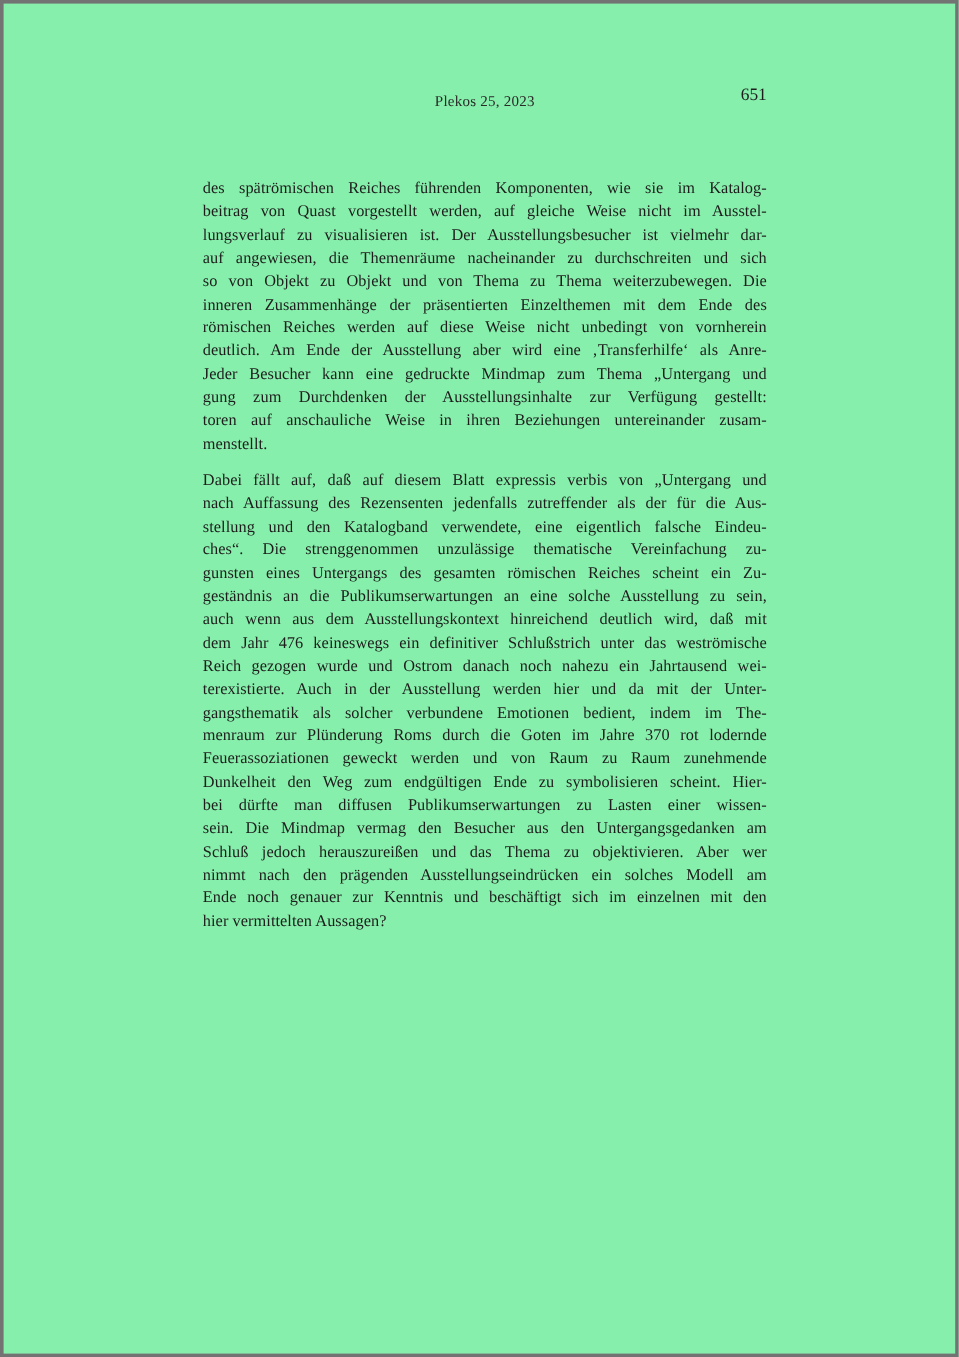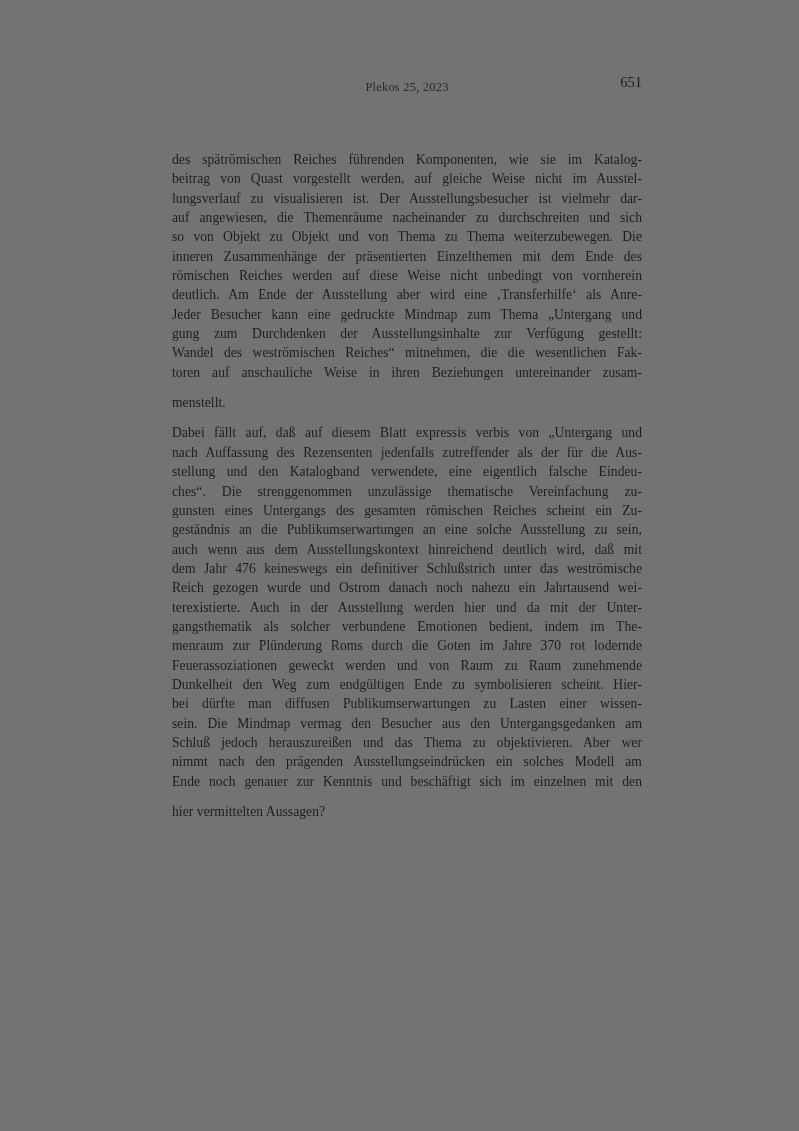--- a/index.html
+++ b/index.html
@@ -4,23 +4,23 @@
 <style>
   html, body {
     margin: 0;
     padding: 0;
     background: #ffffff;
   }
   .page {
     position: relative;
     width: 799px;
     height: 1131px;
-    background: #737373;
+    background: #86efac;
     box-sizing: border-box;
-    border: 6px solid #737373;
+    border: 3px solid #737373;
     font-family: "Liberation Serif", "DejaVu Serif", serif;
     color: #1d1d1b;
     overflow: hidden;
   }
   .header {
     position: absolute;
     left: 166px;
     top: 70px;
     width: 470px;
     height: 22px;
@@ -53,21 +53,20 @@
   }
   .line {
     font-size: 13.6px;
     line-height: 19.35px;
     text-align: justify;
     text-align-last: justify;
     letter-spacing: 0.05px;
   }
   .line.last {
     text-align-last: left;
-    margin-top: 11px;
   }
 </style>
 </head>
 <body>
 
 <div class="page">
   <div class="header">
     <span class="running-title">Plekos 25, 2023</span>
     <span class="page-number">651</span>
   </div>
@@ -76,21 +75,20 @@
         <div class="line">des spätrömischen Reiches führenden Komponenten, wie sie im Katalog-</div>
         <div class="line">beitrag von Quast vorgestellt werden, auf gleiche Weise nicht im Ausstel-</div>
         <div class="line">lungsverlauf zu visualisieren ist. Der Ausstellungsbesucher ist vielmehr dar-</div>
         <div class="line">auf angewiesen, die Themenräume nacheinander zu durchschreiten und sich</div>
         <div class="line">so von Objekt zu Objekt und von Thema zu Thema weiterzubewegen. Die</div>
         <div class="line">inneren Zusammenhänge der präsentierten Einzelthemen mit dem Ende des</div>
         <div class="line">römischen Reiches werden auf diese Weise nicht unbedingt von vornherein</div>
         <div class="line">deutlich. Am Ende der Ausstellung aber wird eine ‚Transferhilfe‘ als Anre-</div>
         <div class="line">Jeder Besucher kann eine gedruckte Mindmap zum Thema „Untergang und</div>
         <div class="line">gung zum Durchdenken der Ausstellungsinhalte zur Verfügung gestellt:</div>
-        <div class="line">Wandel des weströmischen Reiches“ mitnehmen, die die wesentlichen Fak-</div>
         <div class="line">toren auf anschauliche Weise in ihren Beziehungen untereinander zusam-</div>
         <div class="line last">menstellt.</div>
       </div>
       <div class="paragraph">
         <div class="line">Dabei fällt auf, daß auf diesem Blatt expressis verbis von „Untergang und</div>
         <div class="line">nach Auffassung des Rezensenten jedenfalls zutreffender als der für die Aus-</div>
         <div class="line">stellung und den Katalogband verwendete, eine eigentlich falsche Eindeu-</div>
         <div class="line">ches“. Die strenggenommen unzulässige thematische Vereinfachung zu-</div>
         <div class="line">gunsten eines Untergangs des gesamten römischen Reiches scheint ein Zu-</div>
         <div class="line">geständnis an die Publikumserwartungen an eine solche Ausstellung zu sein,</div>

